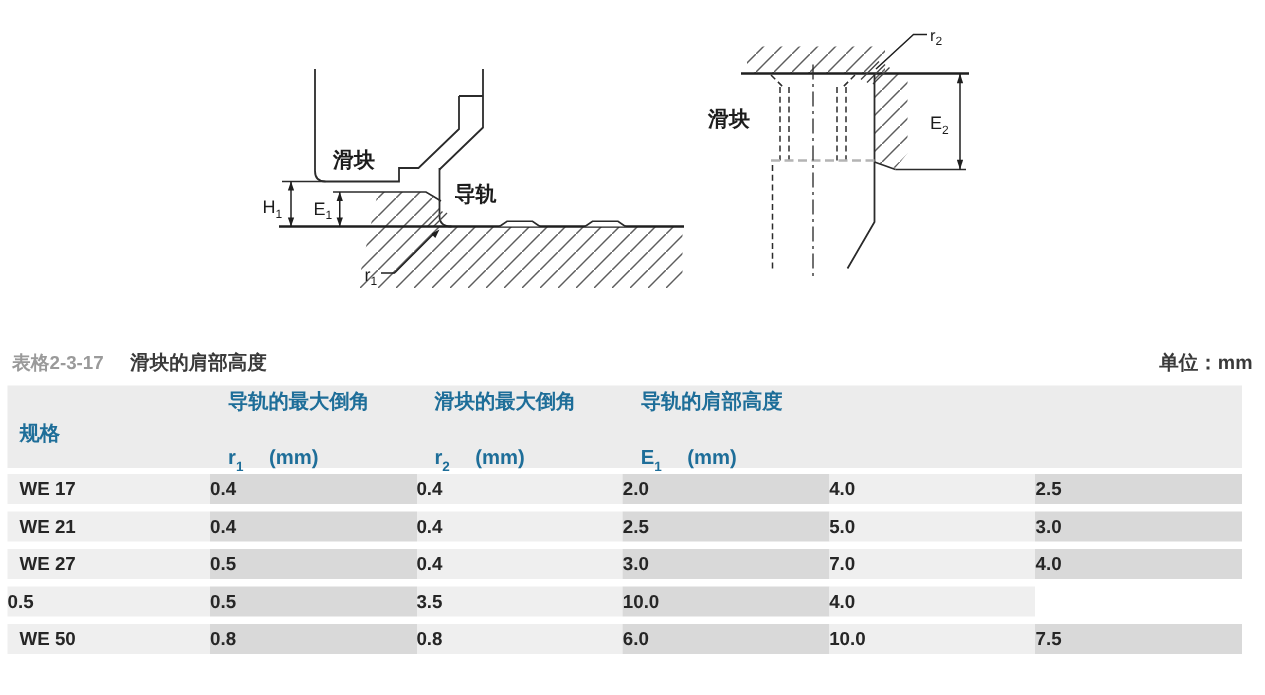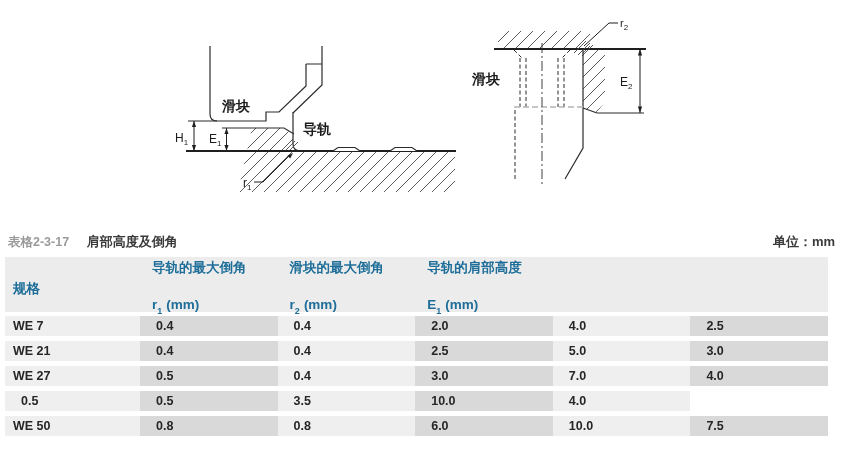--- a/index.html
+++ b/index.html
@@ -18,24 +18,24 @@
   .cap-unit{float:right;color:#3a3a3a;font-weight:bold;}
 
   
   .sheet{position:absolute;left:5px;top:257px;width:823px;}
   .thead{display:grid;grid-template-columns:135px repeat(5,1fr);background:#ececec;height:55px;margin-bottom:4px;}
   .hcell{display:flex;flex-direction:column;justify-content:center;padding-left:12px;
          color:#1e6e99;font-weight:bold;font-size:13.5px;line-height:21px;gap:16px;}
   .hcell:first-child{padding-left:8px;}
   .hcell:first-child .h-line2{display:none;}
   .h-line2 sub{font-size:9px;position:relative;top:1px;}
-  .h-line2 .unit{margin-left:4px;}
+  .h-line2 .unit{margin-left:17px;}
   .trow{display:grid;grid-template-columns:135px repeat(5,1fr);height:20px;margin-bottom:5px;}
   .tcell{font-size:12.5px;font-weight:bold;color:#262626;line-height:20px;
-         padding-left:16px;background:#efefef;}
+         padding-left:0;background:#efefef;}
   .trow .tcell:nth-child(even){background:#d9d9d9;}
   .tcell.spec{padding-left:8px;}
 </style>
 </head>
 <body>
 
 <div class="canvas">
 
   <svg class="diagram" style="left:130px;top:8px;" width="335" height="200" viewBox="130 8 335 200">
     <defs>
@@ -109,21 +109,21 @@
     <path d="M515,110 V180" stroke="#2b2b2b" stroke-width="1" fill="none" stroke-dasharray="4 2.5"></path>
     <path d="M542,43 V184" stroke="#2b2b2b" stroke-width="0.9" fill="none" stroke-dasharray="10 3 2 3"></path>
 
     <text class="lbl-big" x="472" y="84">滑块</text>
     <text x="620" y="27" font-size="11"><tspan>r</tspan><tspan class="svgsub" dy="3">2</tspan></text>
     <text class="lbl-dim" x="620" y="86" fill="#1e6e99"><tspan>E</tspan><tspan class="svgsub" dy="3">2</tspan></text>
   </svg>
 
   <div class="caption">
     <span class="cap-no">表格2-3-17</span>
-    <span class="cap-title">肩部高度及倒角</span>
+    <span class="cap-title">滑块的肩部高度</span>
     <span class="cap-unit">单位：mm</span>
   </div>
 
   <div class="sheet">
     <div class="thead">
       <div class="hcell">
         <span class="h-line1">规格</span>
 
       </div>
       <div class="hcell">
@@ -136,21 +136,21 @@
       </div>
       <div class="hcell">
         <span class="h-line1">导轨的肩部高度</span>
         <span class="h-line2"><span>E</span><sub>1</sub><span class="unit">(mm)</span></span>
       </div>
       <div class="hcell">
       </div>
     </div>
 
     <div class="trow">
-      <div class="tcell spec">WE 7</div>
+      <div class="tcell spec">WE 17</div>
       <div class="tcell">0.4</div>
       <div class="tcell">0.4</div>
       <div class="tcell">2.0</div>
       <div class="tcell">4.0</div>
       <div class="tcell">2.5</div>
     </div>
     <div class="trow">
       <div class="tcell spec">WE 21</div>
       <div class="tcell">0.4</div>
       <div class="tcell">0.4</div>

